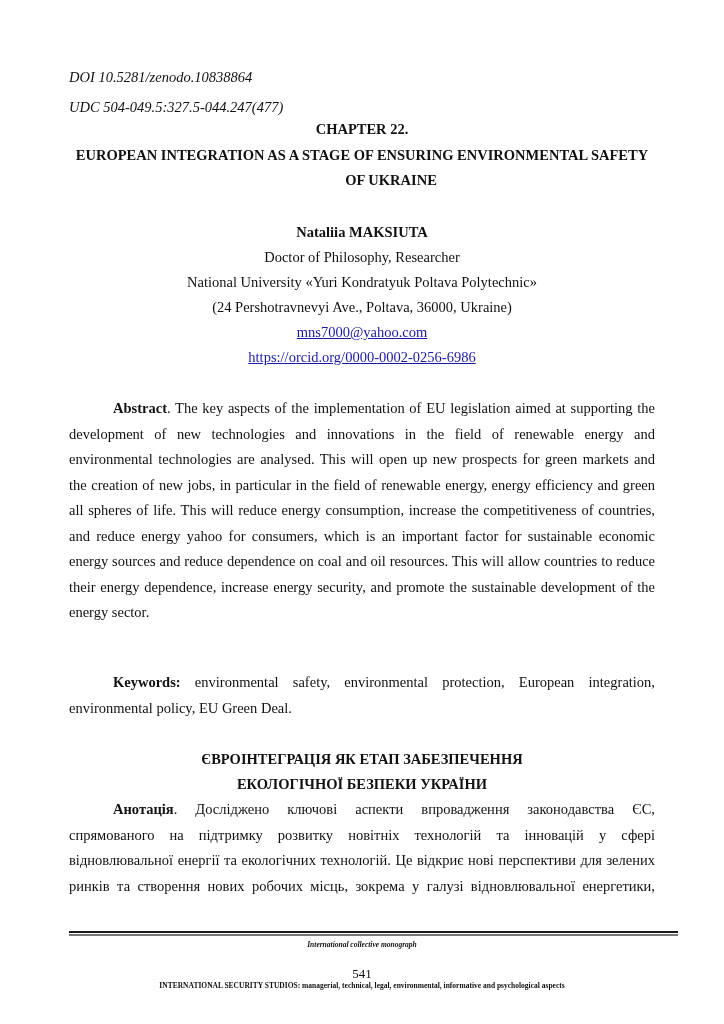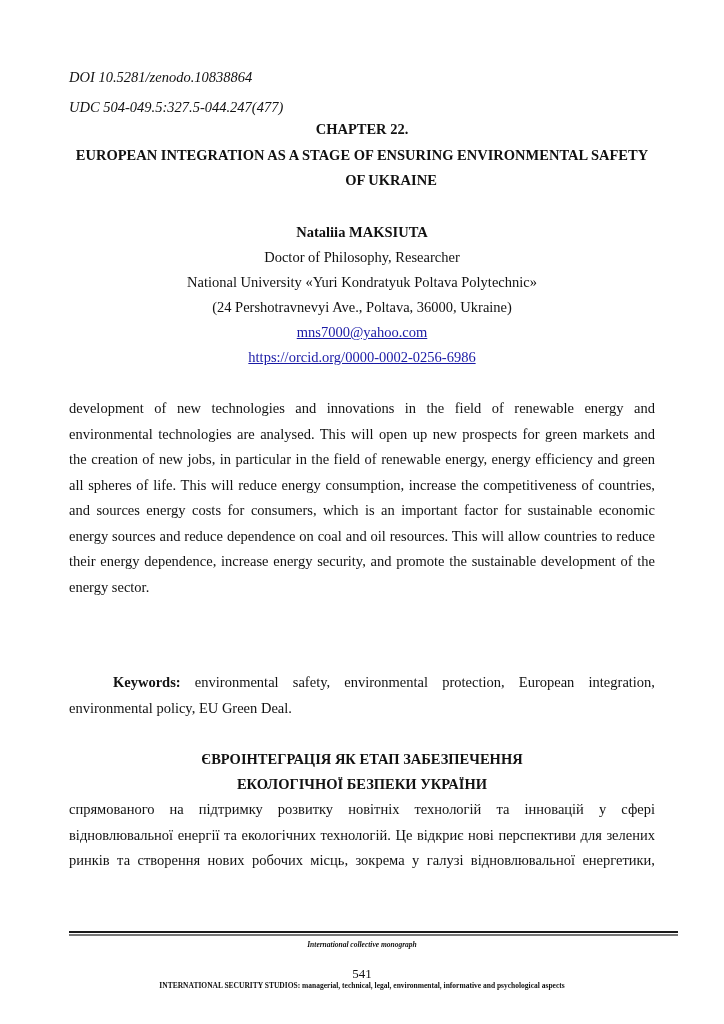--- a/index.html
+++ b/index.html
@@ -119,39 +119,41 @@
   <div class="center-line" style="top:273px;">National University «Yuri Kondratyuk Poltava Polytechnic»</div>
   <div class="center-line" style="top:298px;">(24 Pershotravnevyi Ave., Poltava, 36000, Ukraine)</div>
   <div class="center-line" style="top:323px;">
     <a class="link">mns7000@yahoo.com</a>
   </div>
   <div class="center-line" style="top:348px;">
     <a class="link">https://orcid.org/0000-0002-0256-6986</a>
   </div>
 
   <div class="para" style="top:396px;">
+    <span class="ln indent"><b>Abstract</b><span>. The key aspects of the implementation of EU legislation aimed at supporting the</span></span>
     <span class="ln">development of new technologies and innovations in the field of renewable energy and</span>
     <span class="ln">environmental technologies are analysed. This will open up new prospects for green markets and</span>
     <span class="ln">the creation of new jobs, in particular in the field of renewable energy, energy efficiency and green</span>
     <span class="ln">all spheres of life. This will reduce energy consumption, increase the competitiveness of countries,</span>
-    <span class="ln">and sources energy costs for consumers, which is an important factor for sustainable economic</span>
+    <span class="ln">and reduce energy yahoo for consumers, which is an important factor for sustainable economic</span>
     <span class="ln">energy sources and reduce dependence on coal and oil resources. This will allow countries to reduce</span>
     <span class="ln">their energy dependence, increase energy security, and promote the sustainable development of the</span>
     <span class="ln last">energy sector.</span>
   </div>
 
   <div class="para" style="top:670px;">
     <span class="ln indent"><b>Keywords:</b><span> environmental safety, environmental protection, European integration,</span></span>
     <span class="ln last">environmental policy, EU Green Deal.</span>
   </div>
 
   <div class="center-line bold" style="top:750px;">ЄВРОІНТЕГРАЦІЯ ЯК ЕТАП ЗАБЕЗПЕЧЕННЯ</div>
   <div class="center-line bold" style="top:775px;">ЕКОЛОГІЧНОЇ БЕЗПЕКИ УКРАЇНИ</div>
 
   <div class="para" style="top:797px;">
+    <span class="ln indent"><b>Анотація</b><span>. Досліджено ключові аспекти впровадження законодавства ЄС,</span></span>
     <span class="ln">спрямованого на підтримку розвитку новітніх технологій та інновацій у сфері</span>
     <span class="ln">відновлювальної енергії та екологічних технологій. Це відкриє нові перспективи для зелених</span>
     <span class="ln">ринків та створення нових робочих місць, зокрема у галузі відновлювальної енергетики,</span>
   </div>
 
   <div class="footer-rule">
     <div class="r1"></div>
     <div class="r2"></div>
   </div>
   <div class="footer-small footer-italic">International collective monograph</div>

